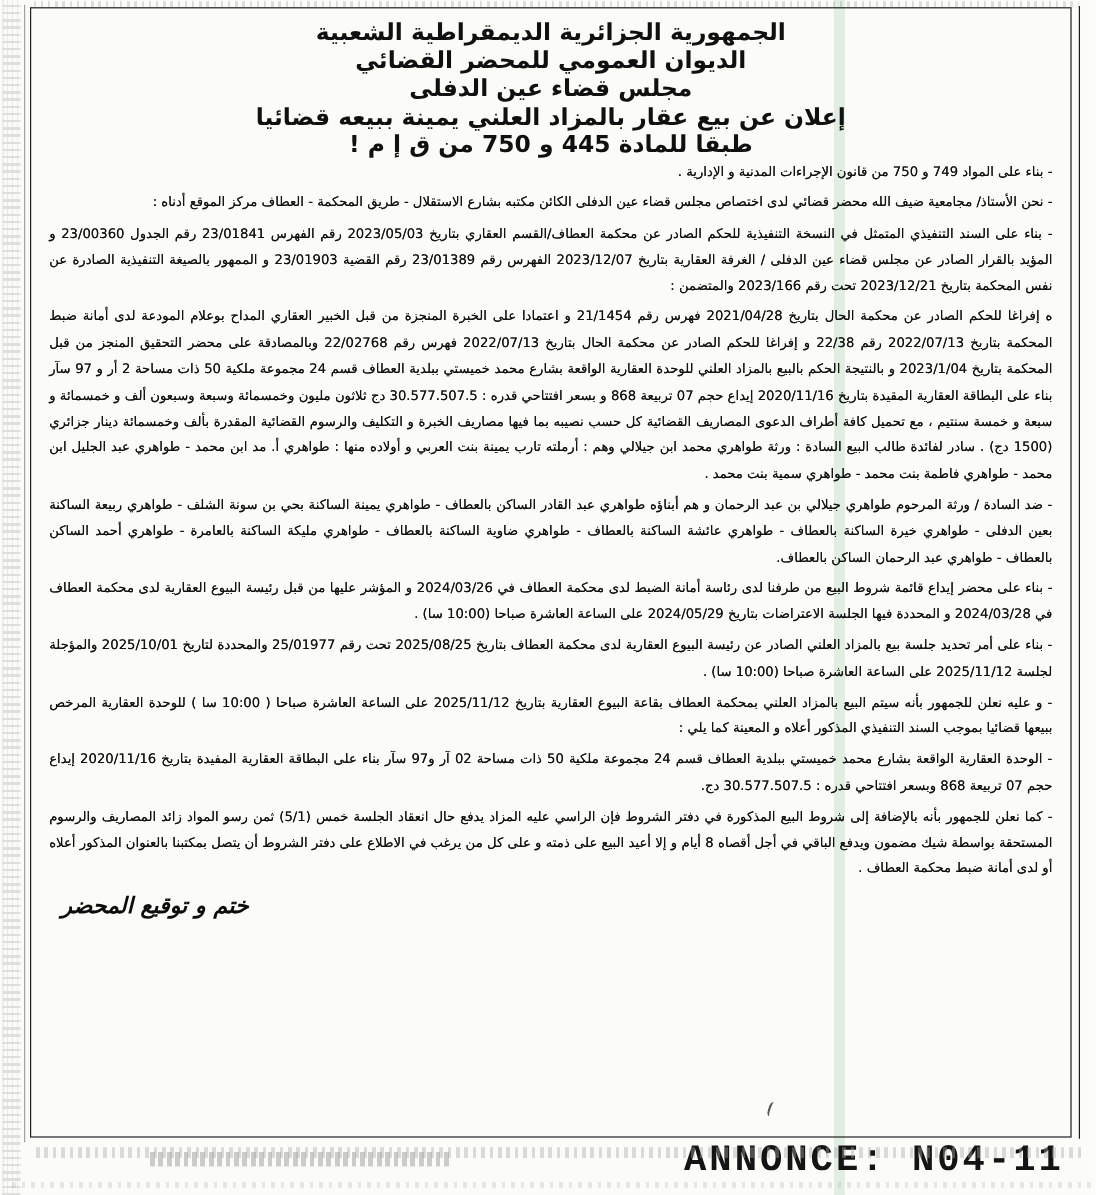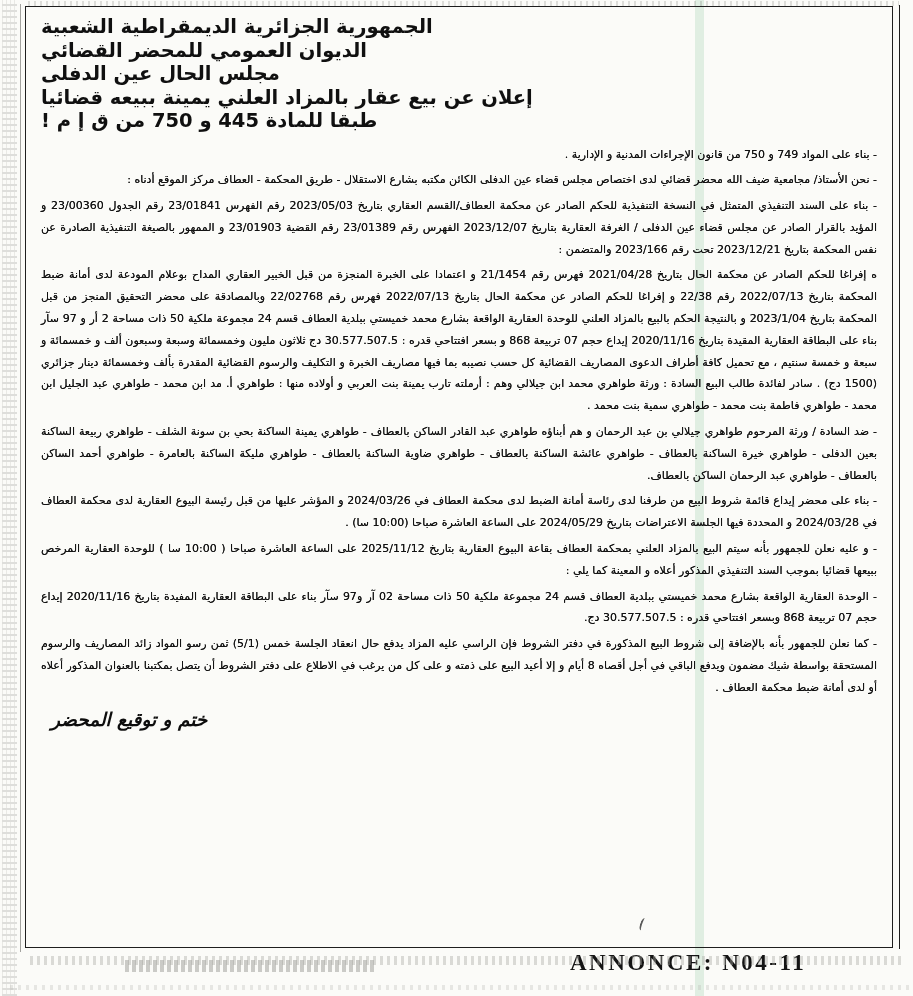--- a/index.html
+++ b/index.html
@@ -54,21 +54,21 @@
     content:"";position:absolute;right:-8px;top:-2px;bottom:-2px;width:0;
     border-right:1.6px solid #1e1e1e;
   }
   .doc-content{
     direction:rtl;
     padding:8px 15px 0 15px;
     height:100%;
     box-sizing:border-box;
     overflow:hidden;
   }
-  .doc-header{text-align:left;margin-bottom:11px;}
+  .doc-header{text-align:center;margin-bottom:0;}
   .header-line{
     font-weight:bold;
     font-size:19.5px;
     line-height:23.5px;
     letter-spacing:0;
     color:#101010;
   }
   .doc-body p{
     margin:0 0 4px 0;
     font-size:11px;
@@ -89,23 +89,23 @@
   .pen-mark{
     position:absolute;left:640px;top:918px;width:4px;height:13px;
     border-left:2.4px solid #333;
     border-radius:60% 0 0 60%;
     transform:rotate(18deg);
     opacity:.8;
   }
   .announce{
     position:absolute;left:570px;top:950px;
     direction:ltr;
-    font-family:Liberation Serif, serif;
+    font-family:Liberation Mono, monospace;
     font-weight:bold;
-    font-size:23px;
+    font-size:31px;
     letter-spacing:2.5px;
     color:#141414;
   }
   .announce-dash{
     position:absolute;left:125px;top:960px;width:250px;height:12px;
     background:repeating-linear-gradient(90deg,#9a9a95 0 4px,transparent 4px 7px);
     opacity:.5;
   }
 </style>
 </head>
@@ -117,32 +117,33 @@
   <div class="noise-left"></div>
   <div class="left-line"></div>
   <div class="green-strip"></div>
 
   <div class="doc-frame">
     <div class="doc-content">
 
       <div class="doc-header">
         <div class="header-line">الجمهورية الجزائرية الديمقراطية الشعبية</div>
         <div class="header-line">الديوان العمومي للمحضر القضائي</div>
-        <div class="header-line">مجلس الحال عين الدفلى</div>
+        <div class="header-line">مجلس قضاء عين الدفلى</div>
         <div class="header-line">إعلان عن بيع عقار بالمزاد العلني يمينة ببيعه قضائيا</div>
         <div class="header-line">طبقا للمادة 445 و 750 من ق إ م !</div>
       </div>
 
       <div class="doc-body">
         <p>- بناء على المواد 749 و 750 من قانون الإجراءات المدنية و الإدارية .</p>
         <p>- نحن الأستاذ/ مجامعية ضيف الله محضر قضائي لدى اختصاص مجلس قضاء عين الدفلى الكائن مكتبه بشارع الاستقلال - طريق المحكمة - العطاف مركز الموقع أدناه :</p>
         <p>- بناء على السند التنفيذي المتمثل في النسخة التنفيذية للحكم الصادر عن محكمة العطاف/القسم العقاري بتاريخ 2023/05/03 رقم الفهرس 23/01841 رقم الجدول 23/00360 و المؤيد بالقرار الصادر عن مجلس قضاء عين الدفلى / الغرفة العقارية بتاريخ 2023/12/07 الفهرس رقم 23/01389 رقم القضية 23/01903 و الممهور بالصيغة التنفيذية الصادرة عن نفس المحكمة بتاريخ 2023/12/21 تحت رقم 2023/166 والمتضمن :</p>
         <p>ه إفراغا للحكم الصادر عن محكمة الحال بتاريخ 2021/04/28 فهرس رقم 21/1454 و اعتمادا على الخبرة المنجزة من قبل الخبير العقاري المداح بوعلام المودعة لدى أمانة ضبط المحكمة بتاريخ 2022/07/13 رقم 22/38 و إفراغا للحكم الصادر عن محكمة الحال بتاريخ 2022/07/13 فهرس رقم 22/02768 وبالمصادقة على محضر التحقيق المنجز من قبل المحكمة بتاريخ 2023/1/04 و بالنتيجة الحكم بالبيع بالمزاد العلني للوحدة العقارية الواقعة بشارع محمد خميستي ببلدية العطاف قسم 24 مجموعة ملكية 50 ذات مساحة 2 أر و 97 سآر بناء على البطاقة العقارية المقيدة بتاريخ 2020/11/16 إيداع حجم 07 تربيعة 868 و بسعر افتتاحي قدره : 30.577.507.5 دج ثلاثون مليون وخمسمائة وسبعة وسبعون ألف و خمسمائة و سبعة و خمسة سنتيم ، مع تحميل كافة أطراف الدعوى المصاريف القضائية كل حسب نصيبه بما فيها مصاريف الخبرة و التكليف والرسوم القضائية المقدرة بألف وخمسمائة دينار جزائري (1500 دج) . سادر لفائدة طالب البيع السادة : ورثة طواهري محمد ابن جيلالي وهم : أرملته تارب يمينة بنت العربي و أولاده منها : طواهري أ. مد ابن محمد - طواهري عبد الجليل ابن محمد - طواهري فاطمة بنت محمد - طواهري سمية بنت محمد .</p>
         <p>- ضد السادة / ورثة المرحوم طواهري جيلالي بن عبد الرحمان و هم أبناؤه طواهري عبد القادر الساكن بالعطاف - طواهري يمينة الساكنة بحي بن سونة الشلف - طواهري ربيعة الساكنة بعين الدفلى - طواهري خيرة الساكنة بالعطاف - طواهري عائشة الساكنة بالعطاف - طواهري ضاوية الساكنة بالعطاف - طواهري مليكة الساكنة بالعامرة - طواهري أحمد الساكن بالعطاف - طواهري عبد الرحمان الساكن بالعطاف.</p>
         <p>- بناء على محضر إيداع قائمة شروط البيع من طرفنا لدى رئاسة أمانة الضبط لدى محكمة العطاف في 2024/03/26 و المؤشر عليها من قبل رئيسة البيوع العقارية لدى محكمة العطاف في 2024/03/28 و المحددة فيها الجلسة الاعتراضات بتاريخ 2024/05/29 على الساعة العاشرة صباحا (10:00 سا) .</p>
+        <p>- بناء على أمر تحديد جلسة بيع بالمزاد العلني الصادر عن رئيسة البيوع العقارية لدى محكمة العطاف بتاريخ 2025/08/25 تحت رقم 25/01977 والمحددة لتاريخ 2025/10/01 والمؤجلة لجلسة 2025/11/12 على الساعة العاشرة صباحا (10:00 سا) .</p>
         <p>- و عليه نعلن للجمهور بأنه سيتم البيع بالمزاد العلني بمحكمة العطاف بقاعة البيوع العقارية بتاريخ 2025/11/12 على الساعة العاشرة صباحا ( 10:00 سا ) للوحدة العقارية المرخص ببيعها قضائيا بموجب السند التنفيذي المذكور أعلاه و المعينة كما يلي :</p>
         <p>- الوحدة العقارية الواقعة بشارع محمد خميستي ببلدية العطاف قسم 24 مجموعة ملكية 50 ذات مساحة 02 آر و97 سآر بناء على البطاقة العقارية المفيدة بتاريخ 2020/11/16 إيداع حجم 07 تربيعة 868 وبسعر افتتاحي قدره : 30.577.507.5 دج.</p>
         <p>- كما نعلن للجمهور بأنه بالإضافة إلى شروط البيع المذكورة في دفتر الشروط فإن الراسي عليه المزاد يدفع حال انعقاد الجلسة خمس (5/1) ثمن رسو المواد زائد المصاريف والرسوم المستحقة بواسطة شيك مضمون ويدفع الباقي في أجل أقصاه 8 أيام و إلا أعيد البيع على ذمته و على كل من يرغب في الاطلاع على دفتر الشروط أن يتصل بمكتبنا بالعنوان المذكور أعلاه أو لدى أمانة ضبط محكمة العطاف .</p>
       </div>
 
       <div class="signature">ختم و توقيع المحضر</div>
 
     </div>
   </div>
 

